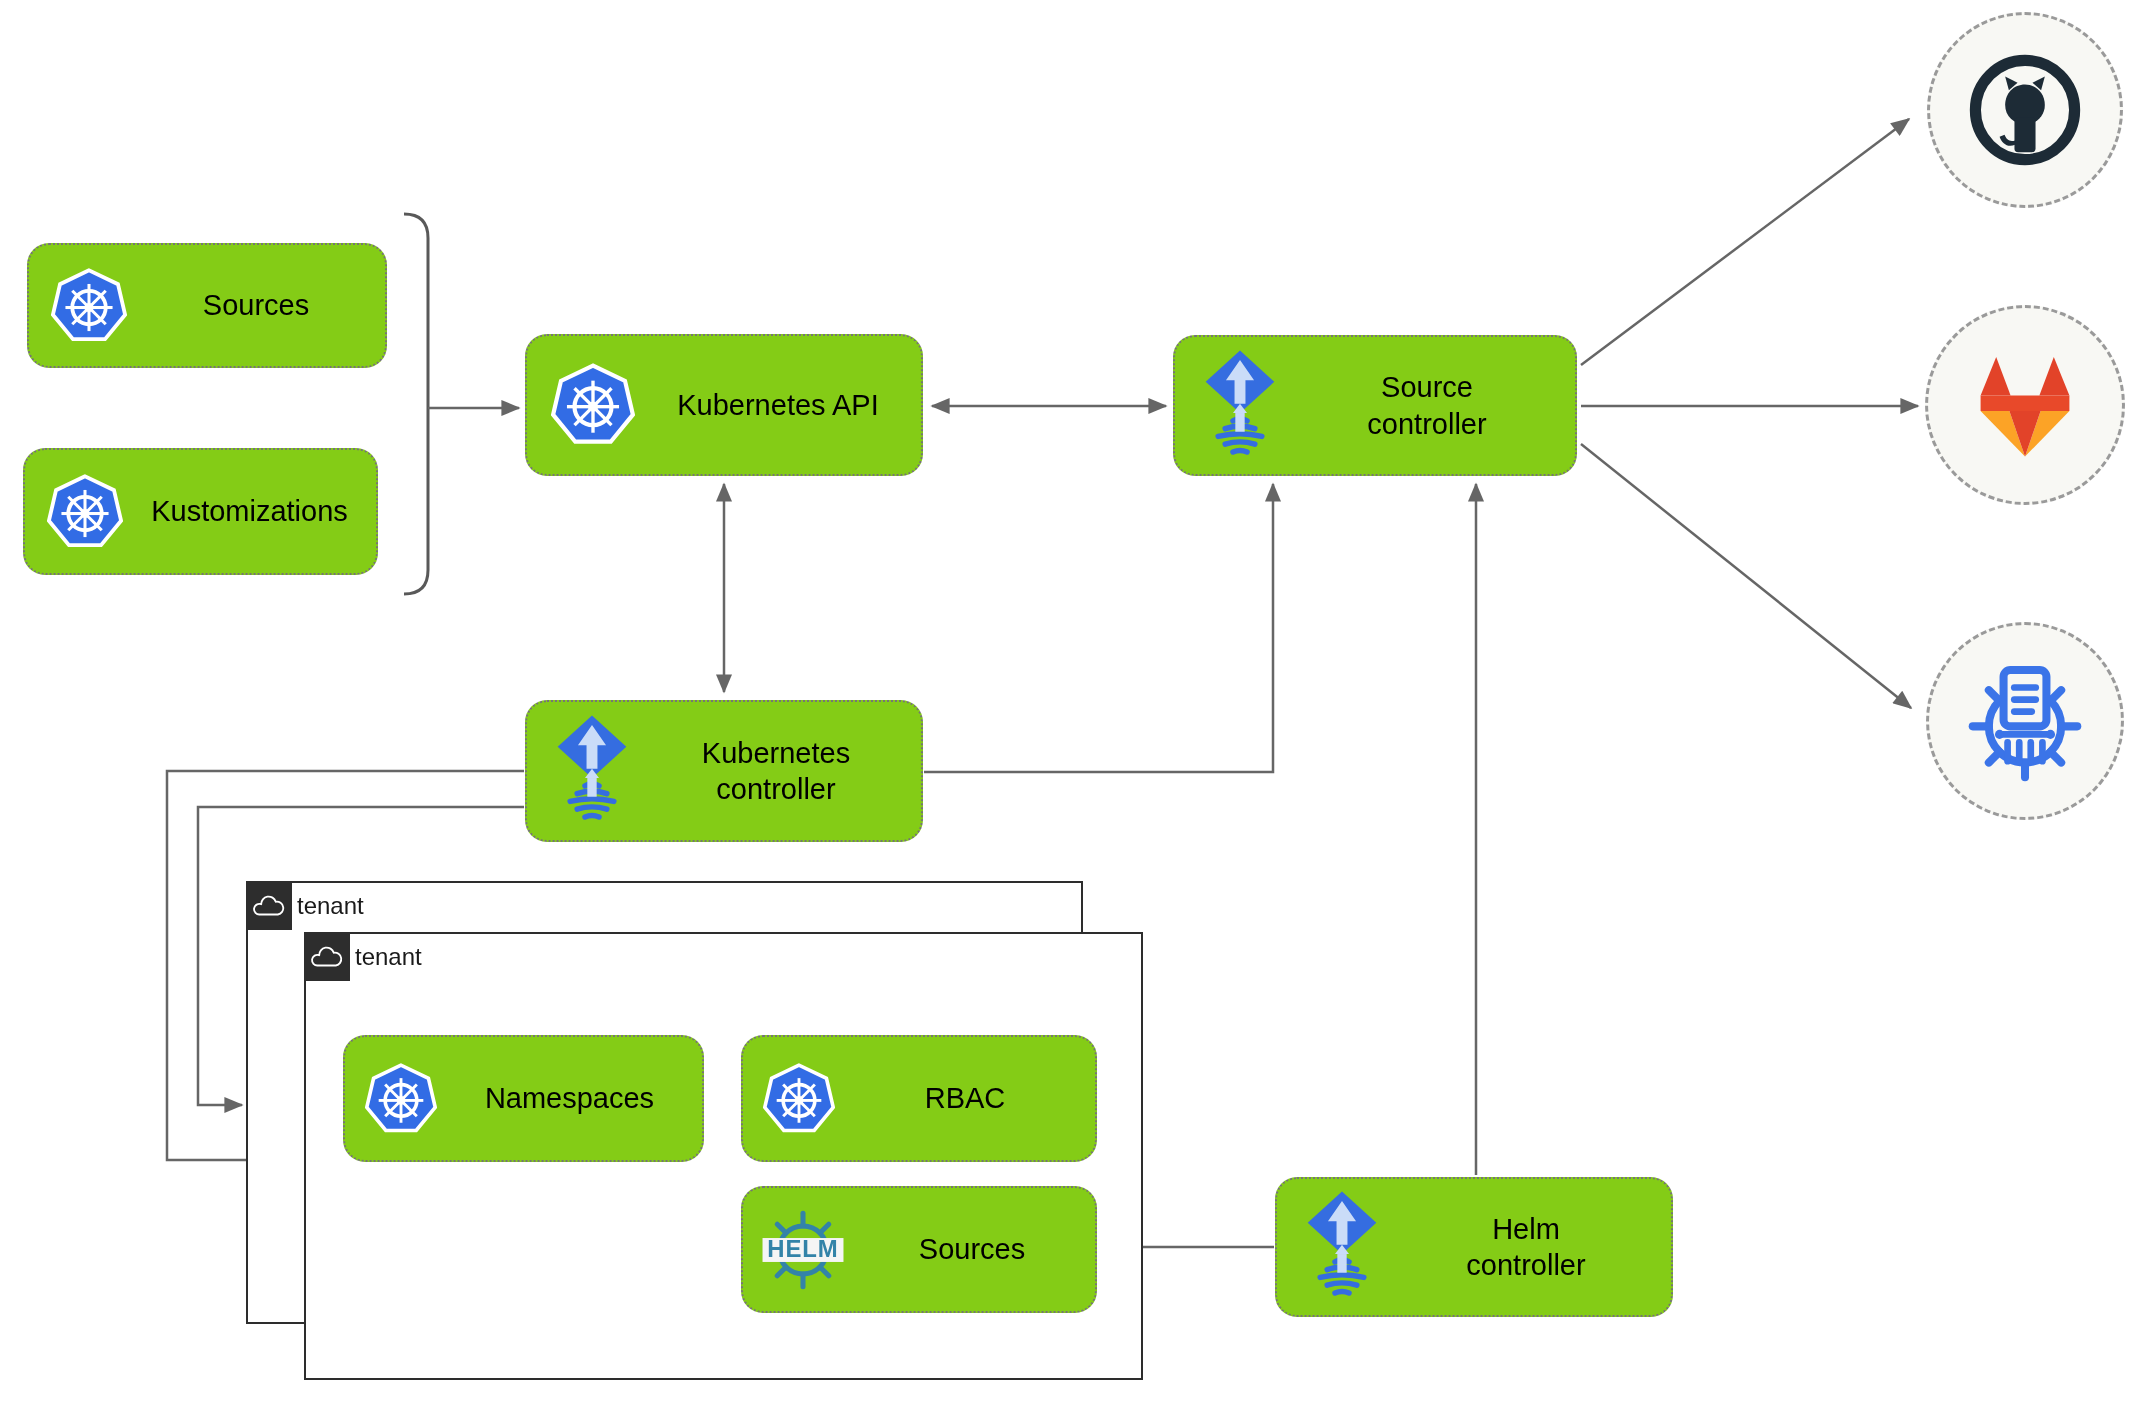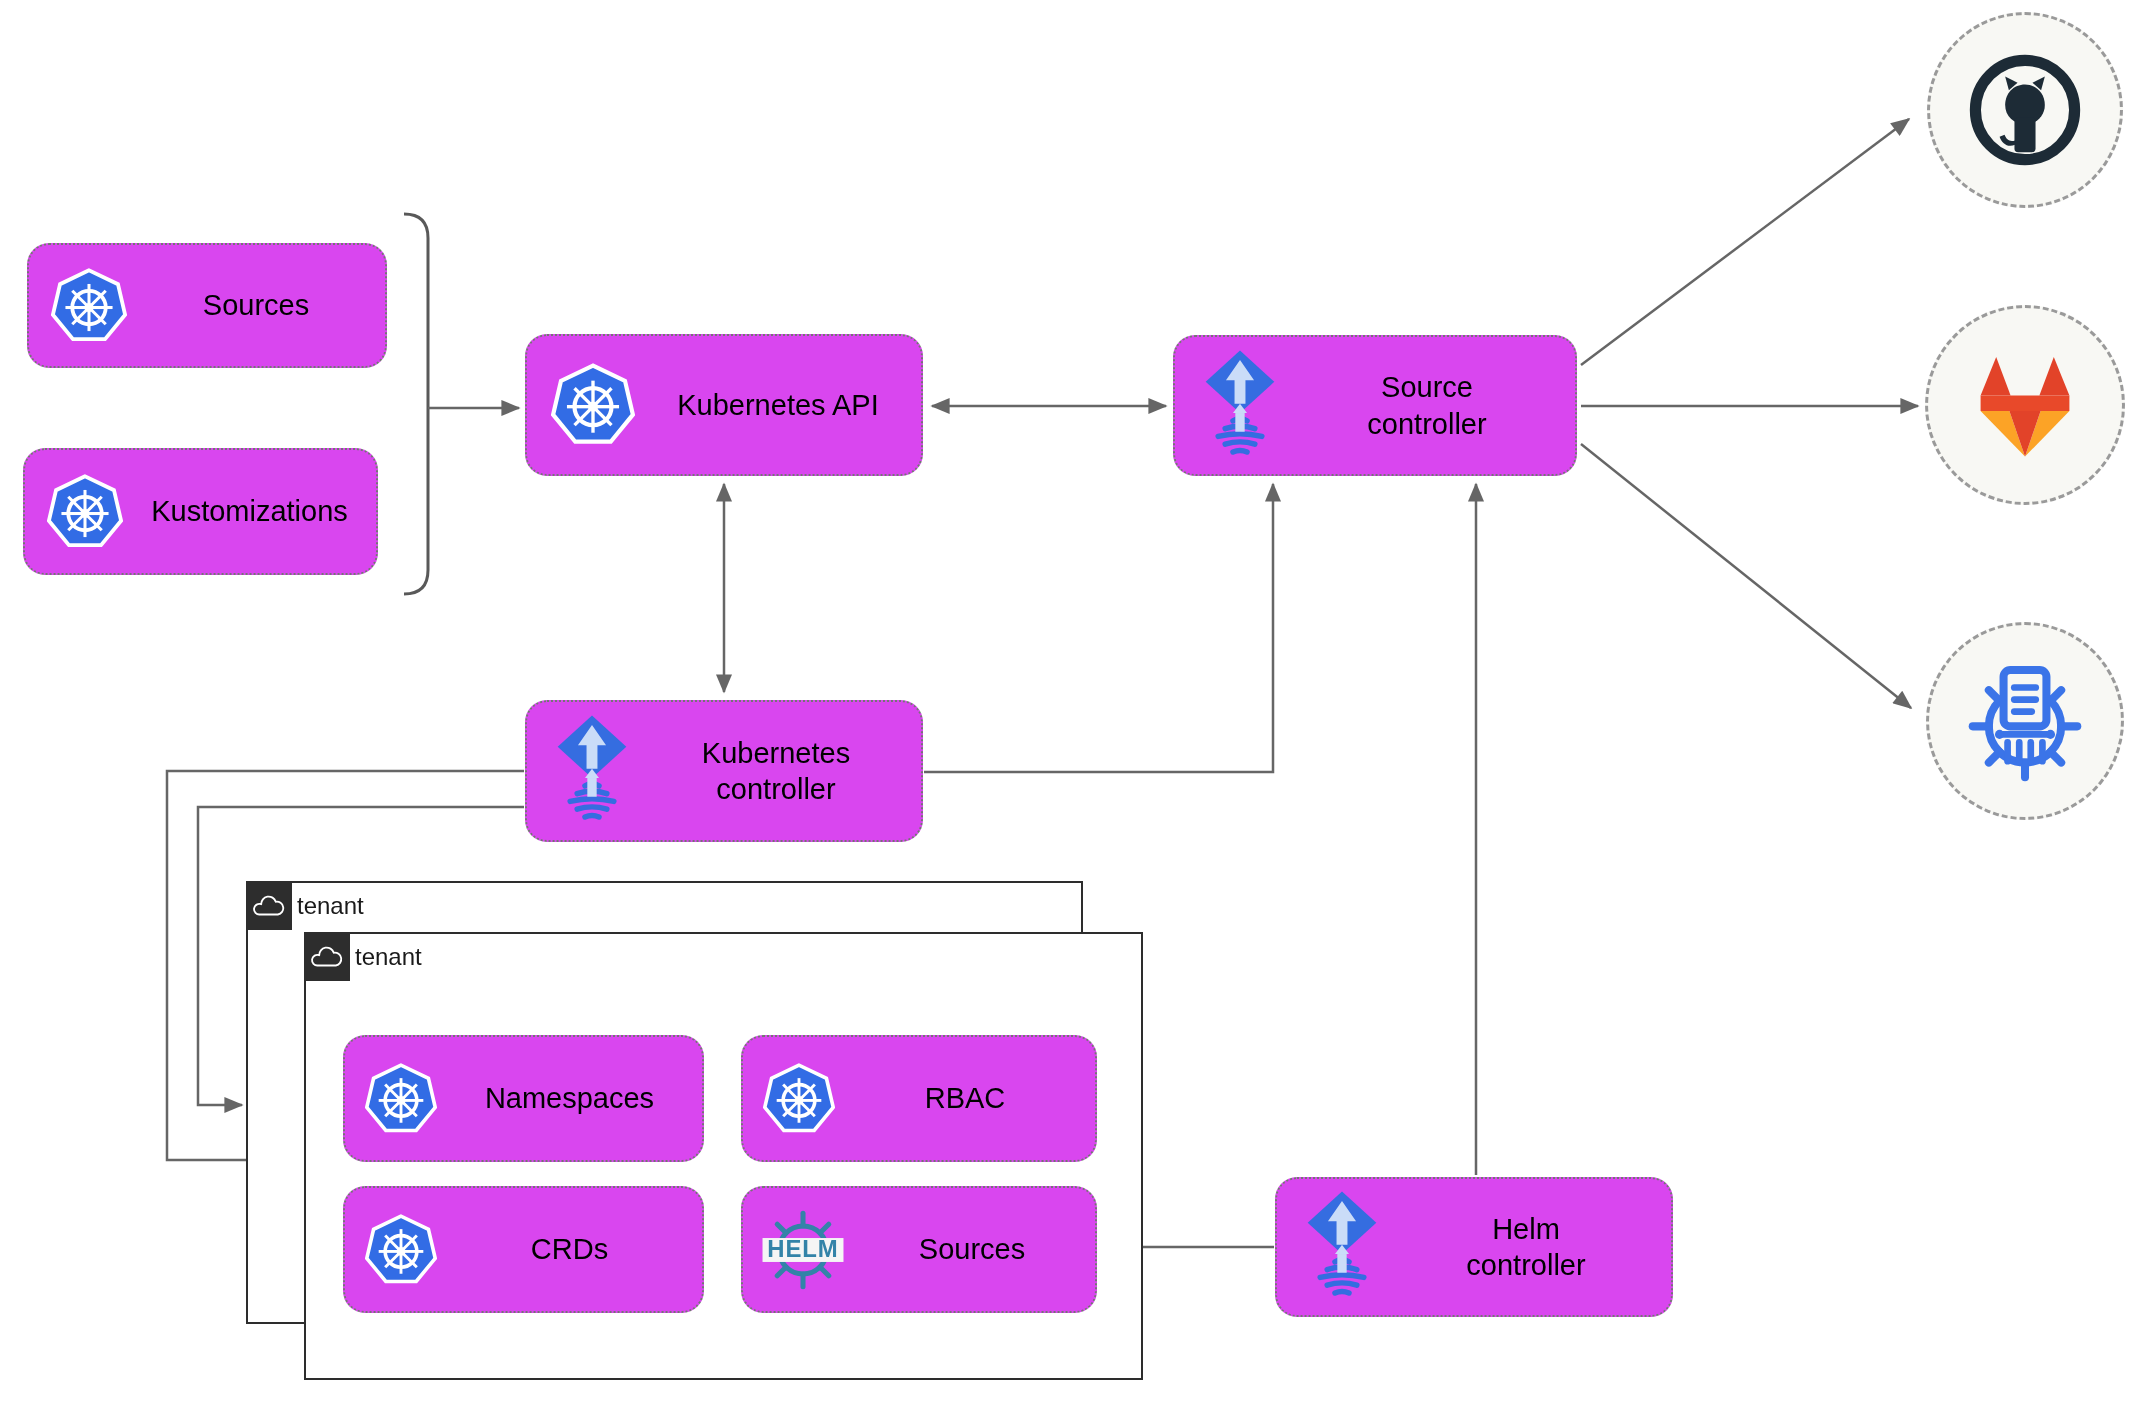--- a/index.html
+++ b/index.html
@@ -3,21 +3,21 @@
 <meta charset="utf-8">
 <style>
   html,body{margin:0;padding:0;background:#ffffff;}
   .canvas{
     position:relative;width:2144px;height:1407px;background:#ffffff;overflow:hidden;
     font-family:"Liberation Sans", sans-serif;color:#000;
   }
   
   .node{
     position:absolute;box-sizing:border-box;display:flex;align-items:center;
-    background:#d946ef;border:2px dotted #757575;border-radius:22px;
+    background:#84cc16;border:2px dotted #757575;border-radius:22px;
   }
   .node .icon{flex:0 0 auto;display:flex;align-items:center;justify-content:center;}
   .node .label{
     flex:1 1 auto;text-align:center;font-size:29px;line-height:1.25;
     white-space:pre-line;color:#000;
   }
   
   .tenant{
     position:absolute;box-sizing:border-box;background:#ffffff;border:2px solid #2d2d2d;
   }
@@ -124,40 +124,20 @@
               <line x1="50" y1="52" x2="72" y2="30"></line>
             <line x1="50" y1="52" x2="28" y2="74"></line>
               <line x1="50" y1="52" x2="72" y2="74"></line>
           </g>
           <circle cx="50" cy="52" r="6" fill="#ffffff"></circle>
         </svg>
       </span>
       <span class="label">RBAC</span>
     </div>
 
-    <div class="node" style="left:37px;top:252px;width:361px;height:127px;">
-      <span class="icon" style="margin-left:20px;">
-        <svg width="72" height="76" viewBox="0 0 100 100">
-          <polygon points="50,3 11.9,21.3 2.5,61.5 28.9,93.7 71.1,93.7 97.5,61.5 88.1,21.3" fill="#326ce5" stroke="#ffffff" stroke-width="5"></polygon>
-          <g stroke="#ffffff" fill="none" stroke-width="4">
-            <circle cx="50" cy="52" r="22" stroke-width="5"></circle>
-            <line x1="50" y1="52" x2="50" y2="21"></line>
-              <line x1="50" y1="52" x2="50" y2="83"></line>
-            <line x1="50" y1="52" x2="19" y2="52"></line>
-              <line x1="50" y1="52" x2="81" y2="52"></line>
-            <line x1="50" y1="52" x2="28" y2="30"></line>
-              <line x1="50" y1="52" x2="72" y2="30"></line>
-            <line x1="50" y1="52" x2="28" y2="74"></line>
-              <line x1="50" y1="52" x2="72" y2="74"></line>
-          </g>
-          <circle cx="50" cy="52" r="6" fill="#ffffff"></circle>
-        </svg>
-      </span>
-      <span class="label">CRDs</span>
-    </div>
 
     <div class="node" style="left:435px;top:252px;width:356px;height:127px;">
       <span class="icon" style="margin-left:14px;">
         <svg width="92" height="92" viewBox="0 0 100 100">
           <g stroke="#3383a8" fill="none" stroke-width="5.5" stroke-linecap="round">
             <circle cx="50" cy="50" r="26"></circle>
             <line x1="50" y1="24" x2="50" y2="10"></line>
             <line x1="50" y1="76" x2="50" y2="90"></line>
             <line x1="31.6" y1="31.6" x2="22" y2="22"></line>
             <line x1="68.4" y1="31.6" x2="78" y2="22"></line>

